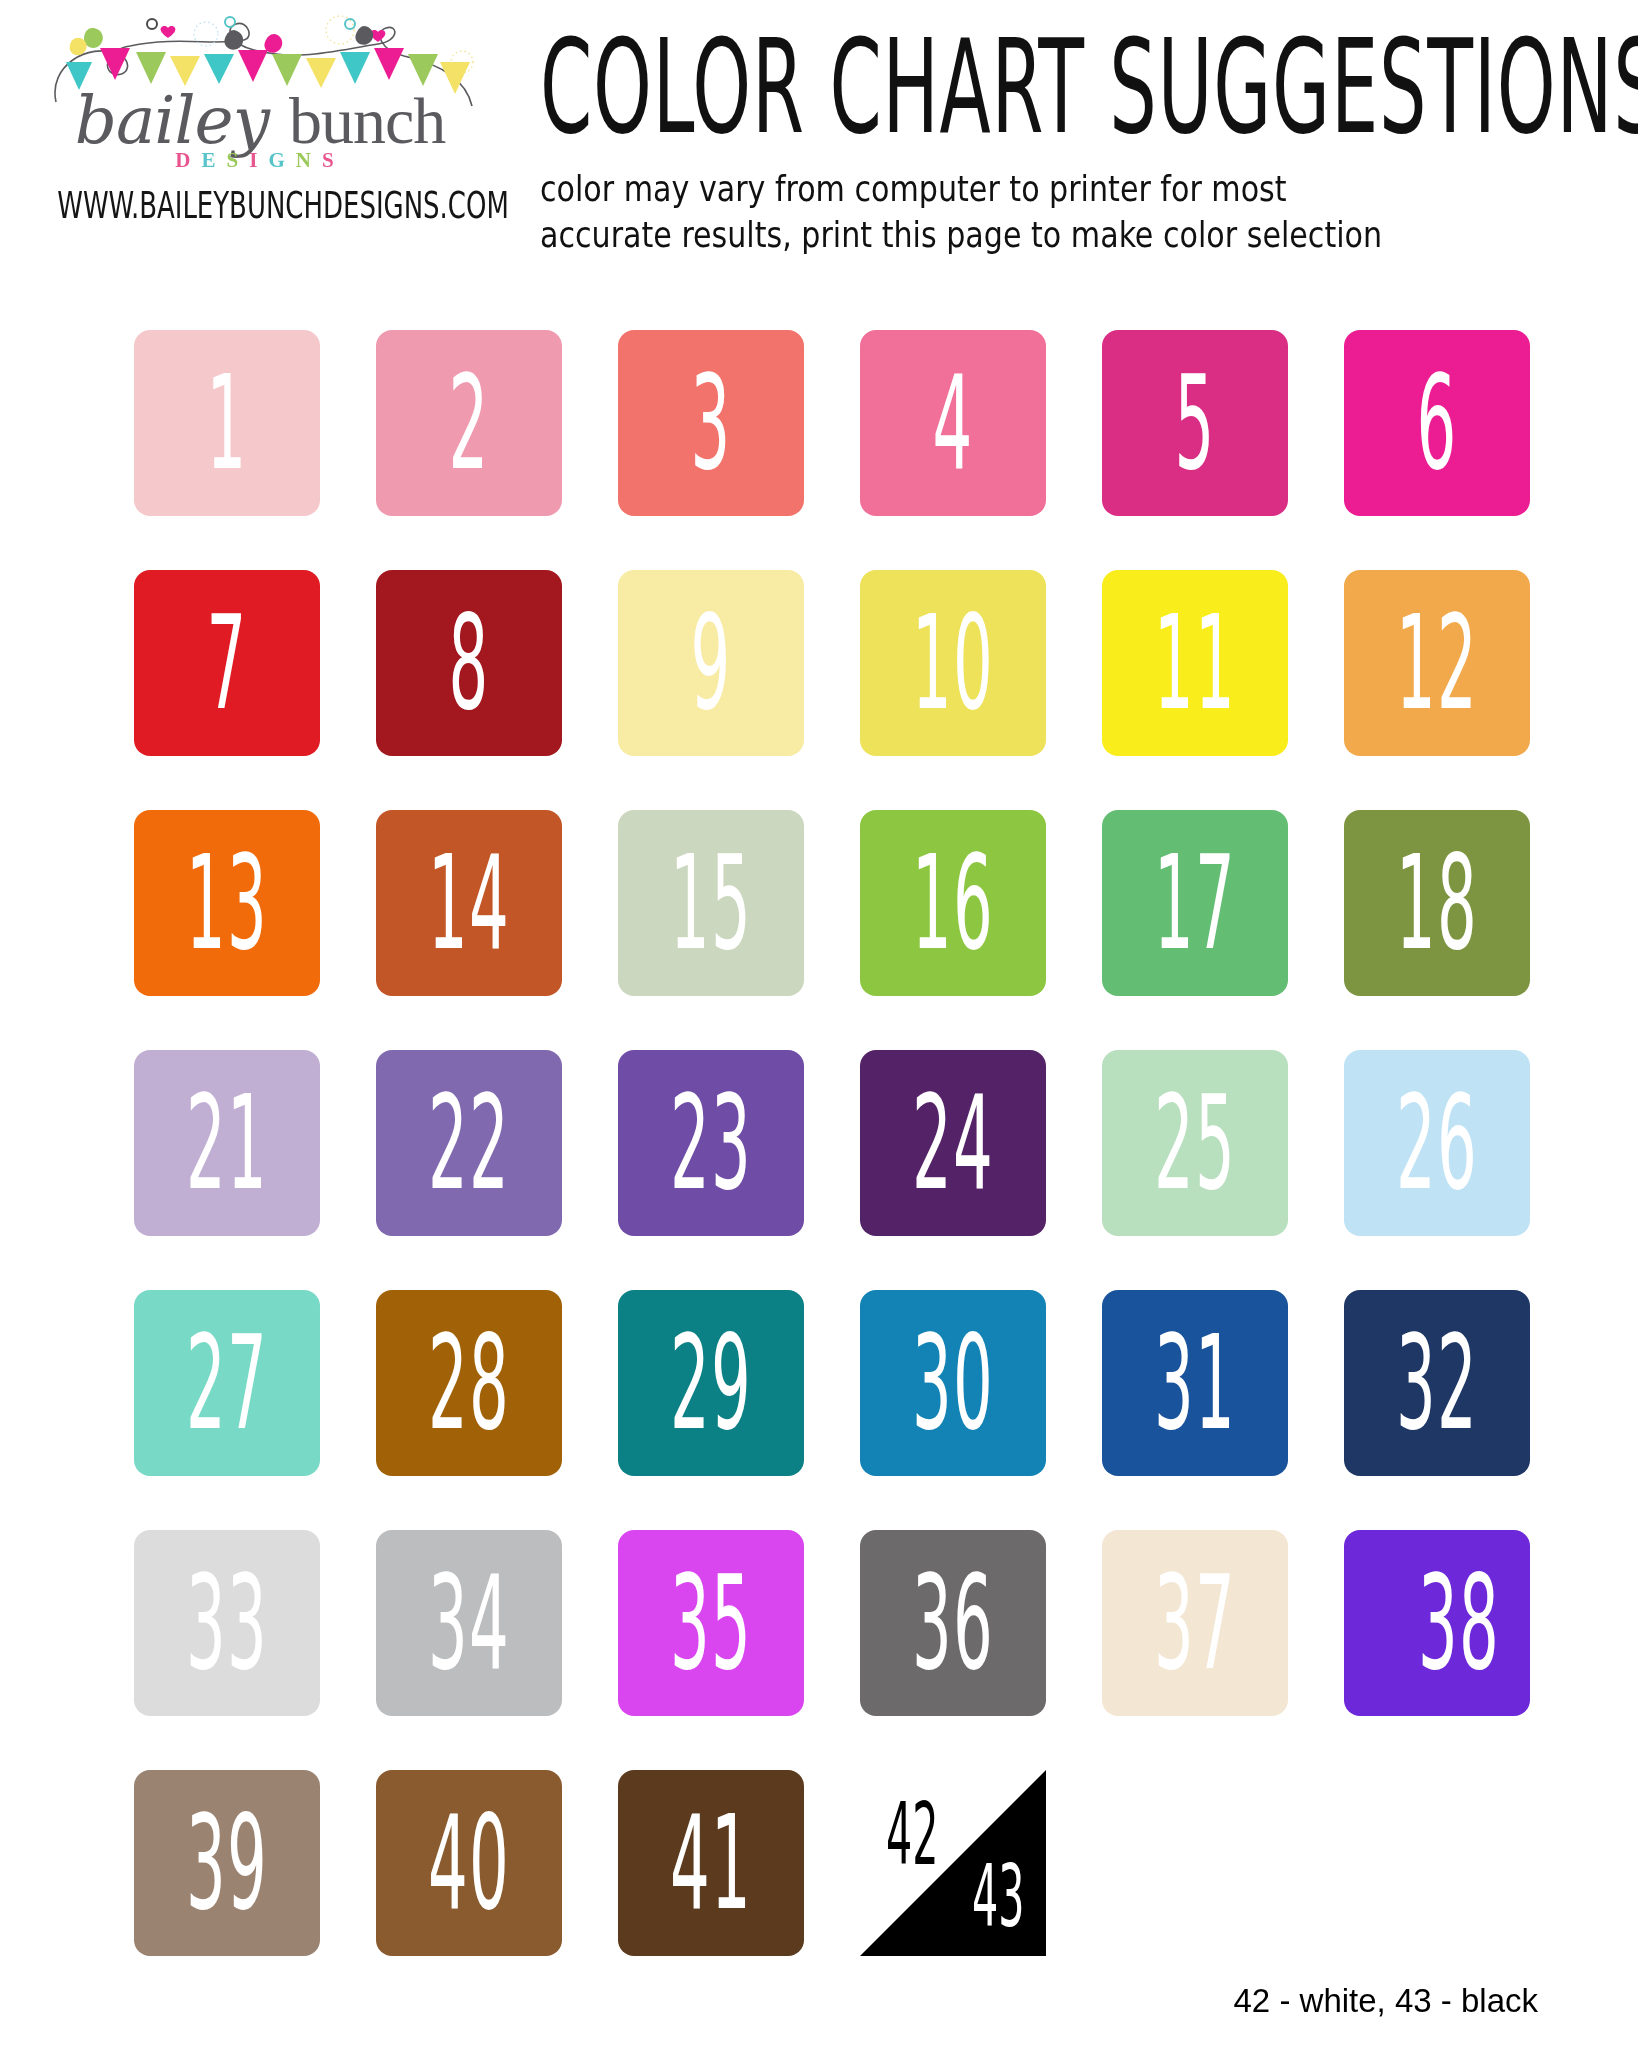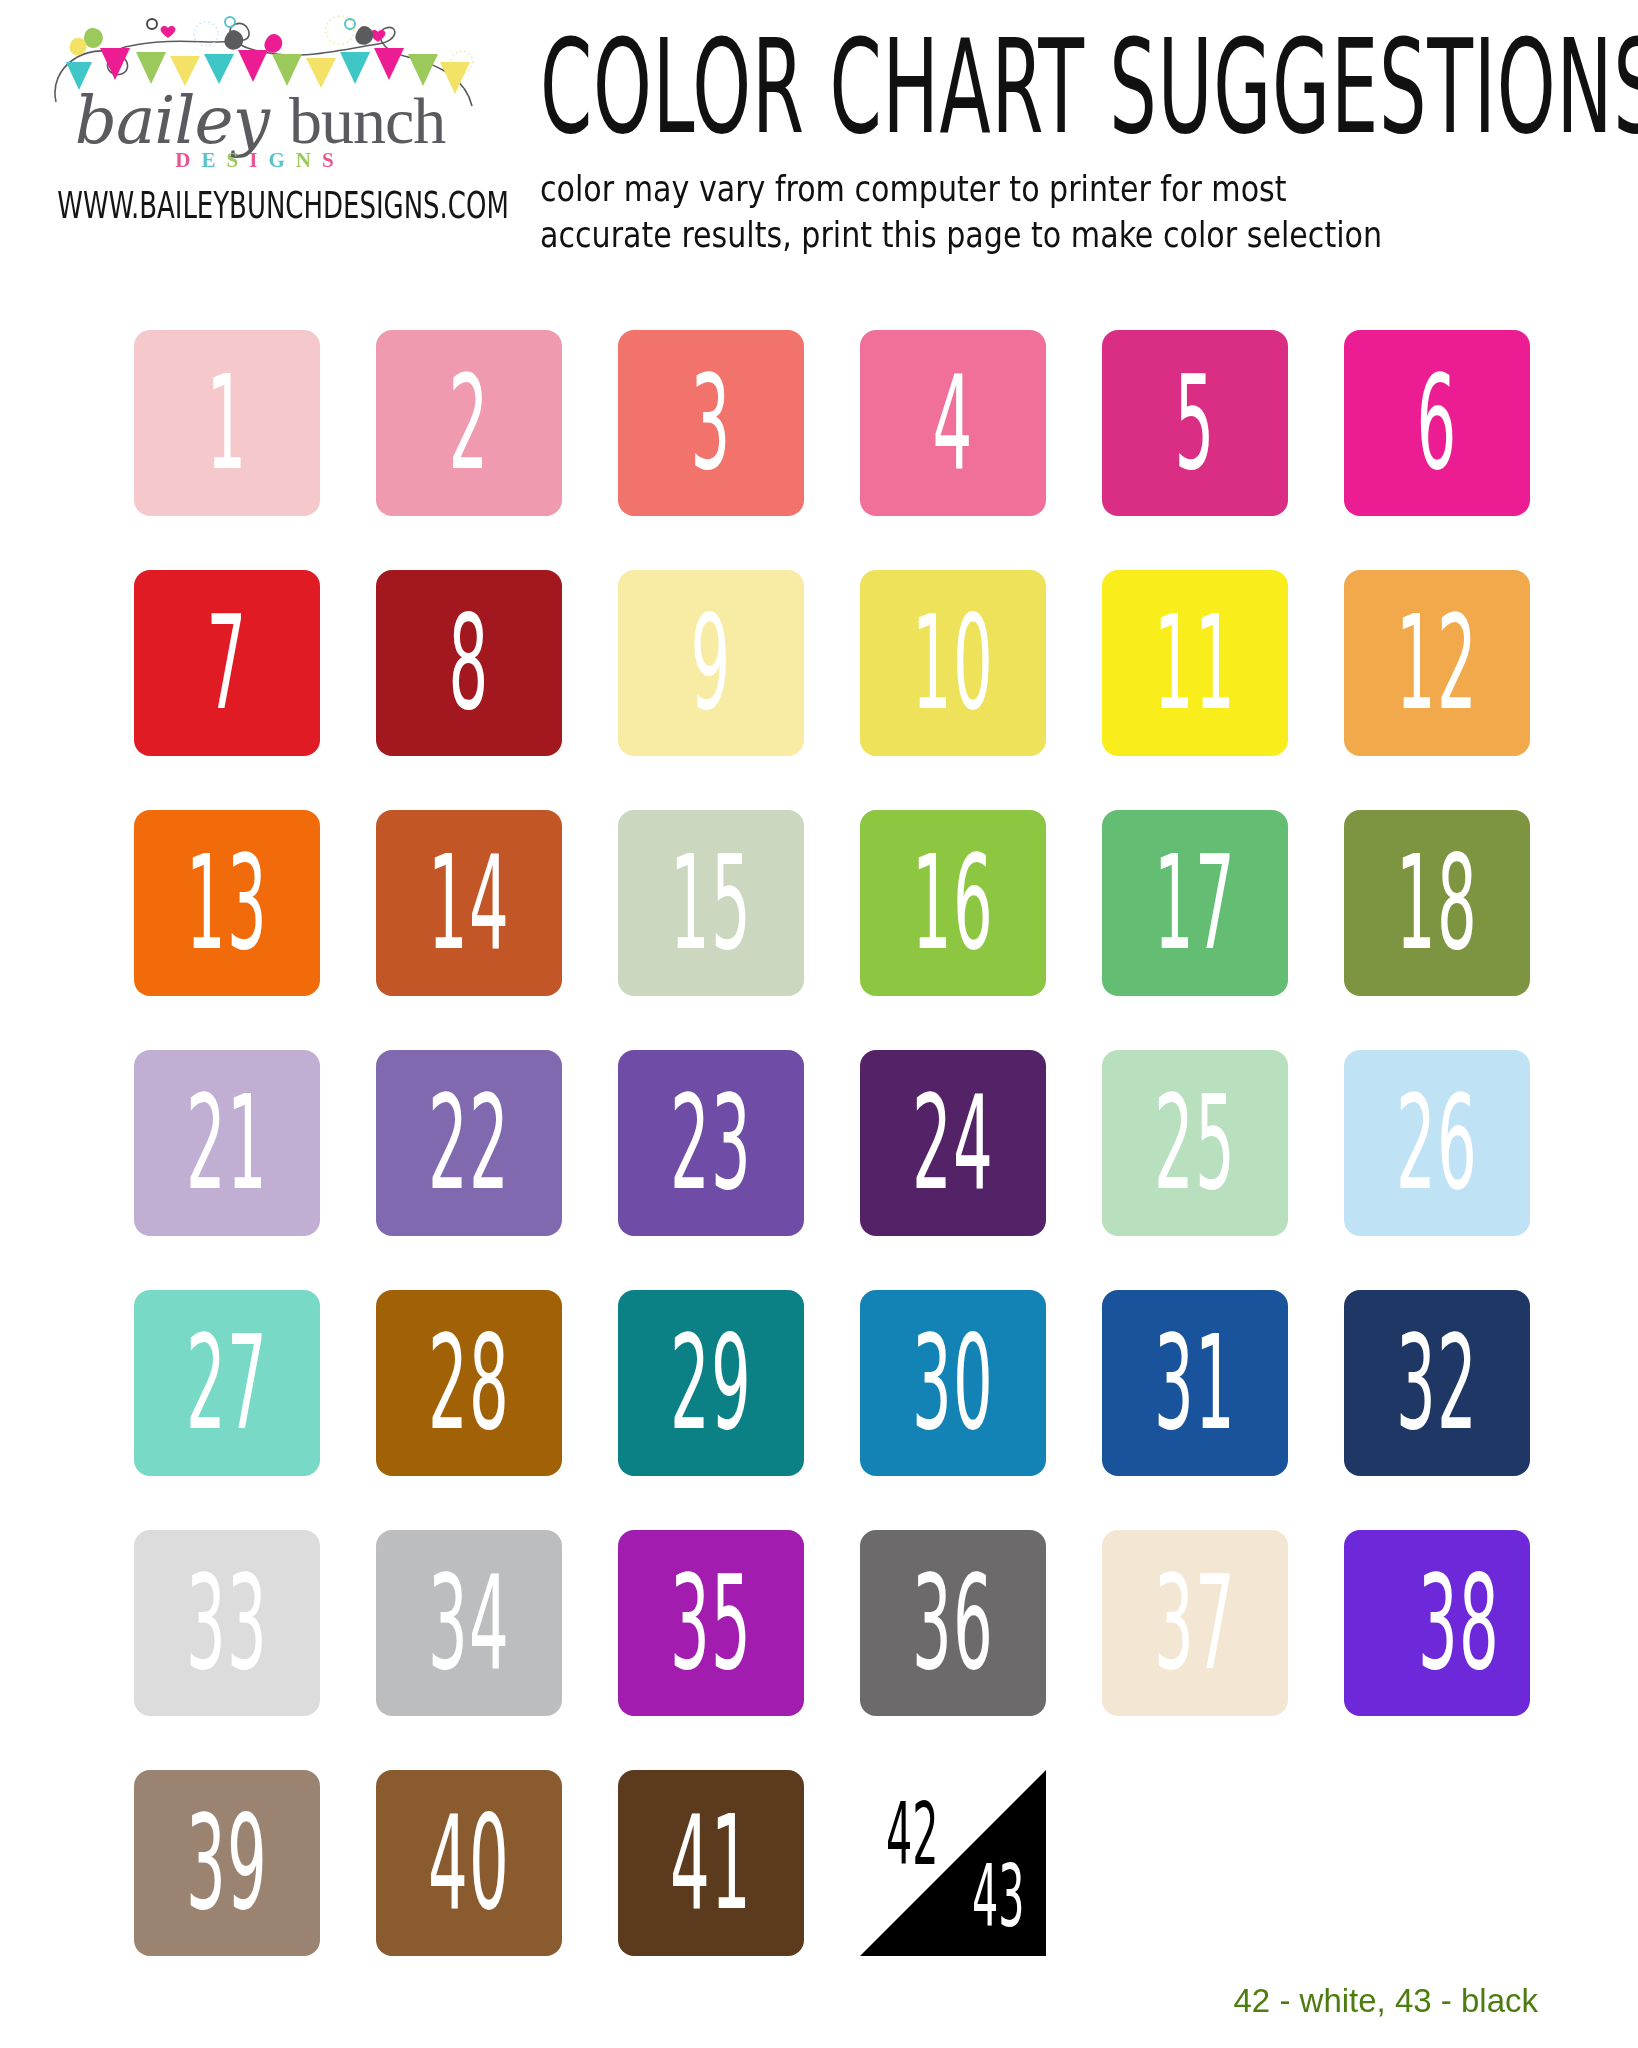--- a/index.html
+++ b/index.html
@@ -195,21 +195,21 @@
 
   
   #footer-note {
     position: absolute;
     top: 1982px;
     left: 0;
     width: 1538px;
     text-align: right;
     font-family: "Liberation Sans", sans-serif;
     font-size: 33px;
-    color: #4d7c0f;
+    color: #000000;
   }
 </style>
 </head>
 <body>
 
 <div id="page">
 
   <div id="header">
 
     <div id="logo-block">
@@ -356,21 +356,21 @@
       </div>
       <div class="swatch" style="background: rgb(30, 55, 101);">
         <div class="num">32</div>
       </div>
       <div class="swatch" style="background: rgb(220, 220, 221);">
         <div class="num">33</div>
       </div>
       <div class="swatch" style="background: rgb(188, 189, 191);">
         <div class="num">34</div>
       </div>
-      <div class="swatch" style="background: #a21caf;">
+      <div class="swatch" style="background: #d946ef;">
         <div class="num">35</div>
       </div>
       <div class="swatch" style="background: rgb(108, 106, 106);">
         <div class="num">36</div>
       </div>
       <div class="swatch" style="background: rgb(243, 230, 210);">
         <div class="num">37</div>
       </div>
       <div class="swatch" style="background: #6d28d9; padding-left: 44px;">
         <div class="num">38</div>

